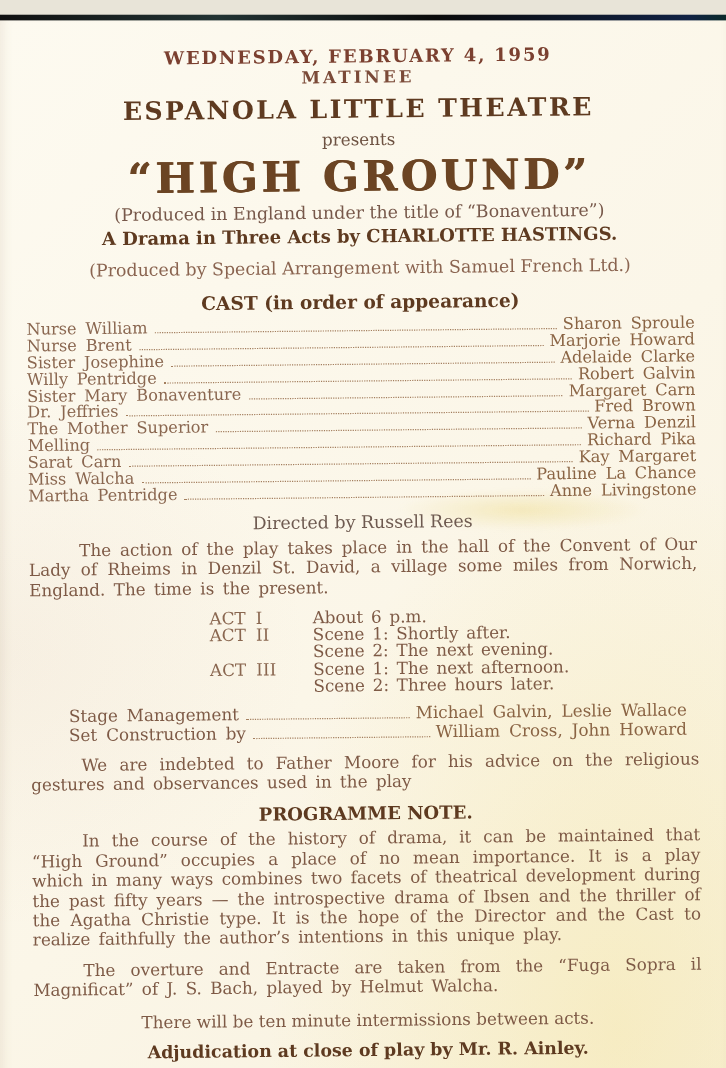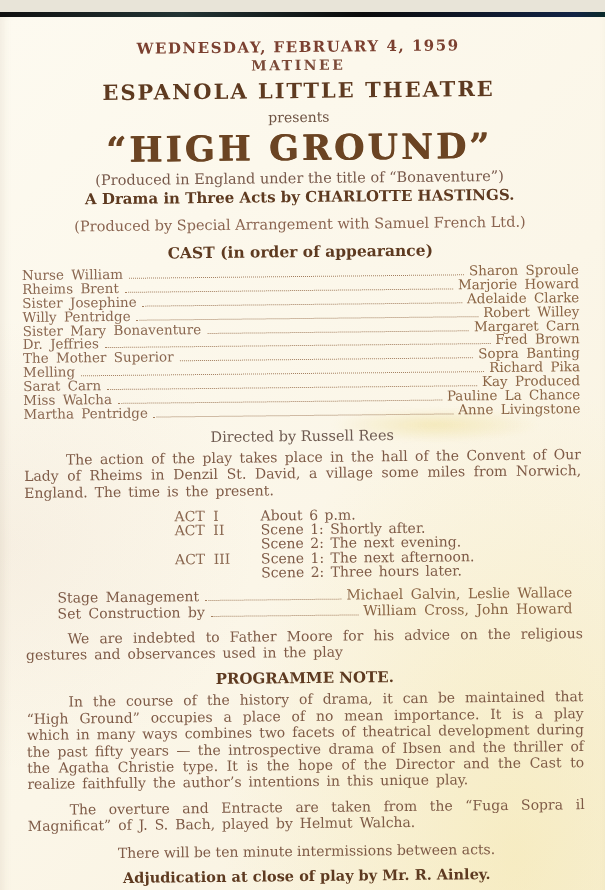--- a/index.html
+++ b/index.html
@@ -78,58 +78,58 @@
     <div class="c sub3">(Produced by Special Arrangement with Samuel French Ltd.)</div>
     <div class="c cast-heading">CAST (in order of appearance)</div>
 
     <div class="cast-list">
       <div class="cast-row">
         <span class="role-name">Nurse William</span>
         <span class="leader"></span>
         <span class="actor-name">Sharon Sproule</span>
       </div>
       <div class="cast-row">
-        <span class="role-name">Rheims Brent</span>
+        <span class="role-name">Nurse Brent</span>
         <span class="leader"></span>
         <span class="actor-name">Marjorie Howard</span>
       </div>
       <div class="cast-row">
         <span class="role-name">Sister Josephine</span>
         <span class="leader"></span>
         <span class="actor-name">Adelaide Clarke</span>
       </div>
       <div class="cast-row">
         <span class="role-name">Willy Pentridge</span>
         <span class="leader"></span>
-        <span class="actor-name">Robert Willey</span>
+        <span class="actor-name">Robert Galvin</span>
       </div>
       <div class="cast-row">
         <span class="role-name">Sister Mary Bonaventure</span>
         <span class="leader"></span>
         <span class="actor-name">Margaret Carn</span>
       </div>
       <div class="cast-row">
         <span class="role-name">Dr. Jeffries</span>
         <span class="leader"></span>
         <span class="actor-name">Fred Brown</span>
       </div>
       <div class="cast-row">
         <span class="role-name">The Mother Superior</span>
         <span class="leader"></span>
-        <span class="actor-name">Sopra Banting</span>
+        <span class="actor-name">Verna Denzil</span>
       </div>
       <div class="cast-row">
         <span class="role-name">Melling</span>
         <span class="leader"></span>
         <span class="actor-name">Richard Pika</span>
       </div>
       <div class="cast-row">
         <span class="role-name">Sarat Carn</span>
         <span class="leader"></span>
-        <span class="actor-name">Kay Produced</span>
+        <span class="actor-name">Kay Margaret</span>
       </div>
       <div class="cast-row">
         <span class="role-name">Miss Walcha</span>
         <span class="leader"></span>
         <span class="actor-name">Pauline La Chance</span>
       </div>
       <div class="cast-row">
         <span class="role-name">Martha Pentridge</span>
         <span class="leader"></span>
         <span class="actor-name">Anne Livingstone</span>

